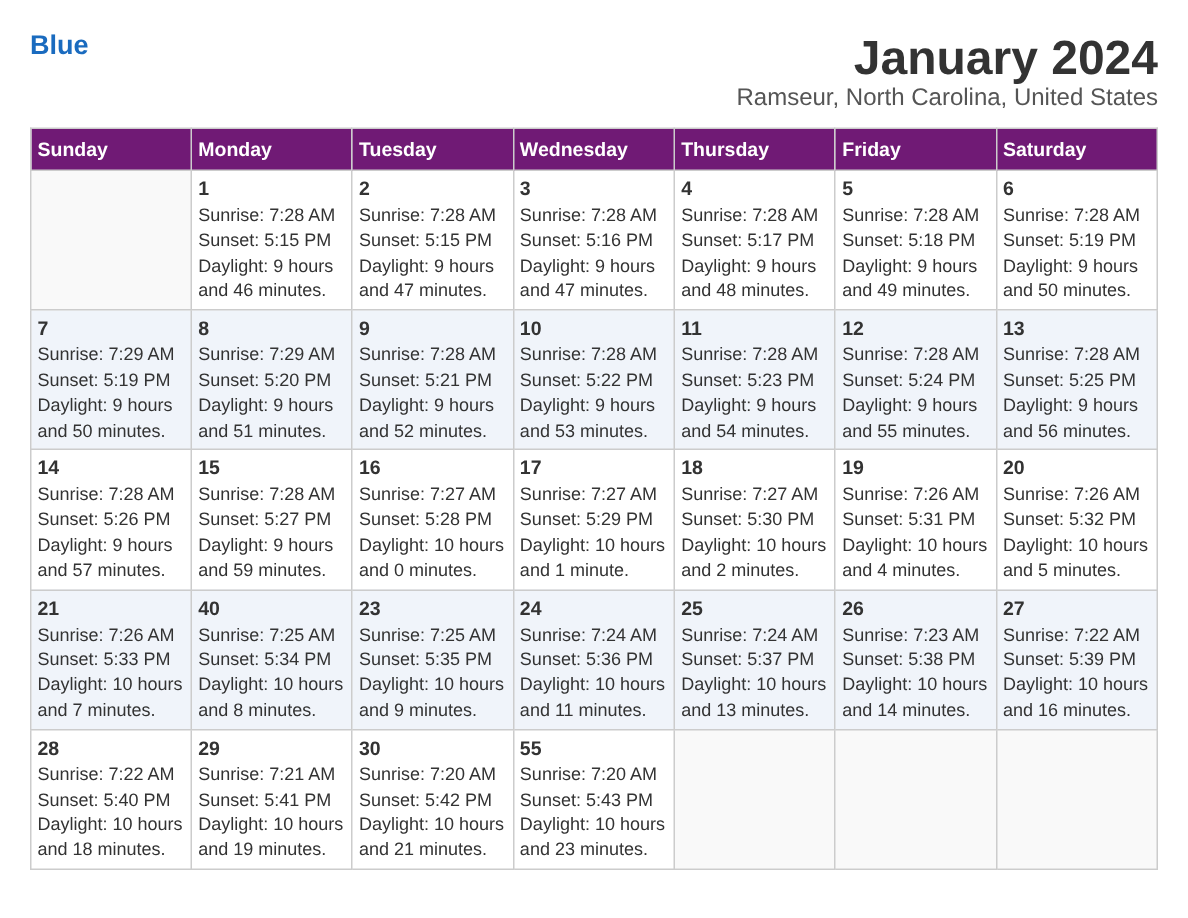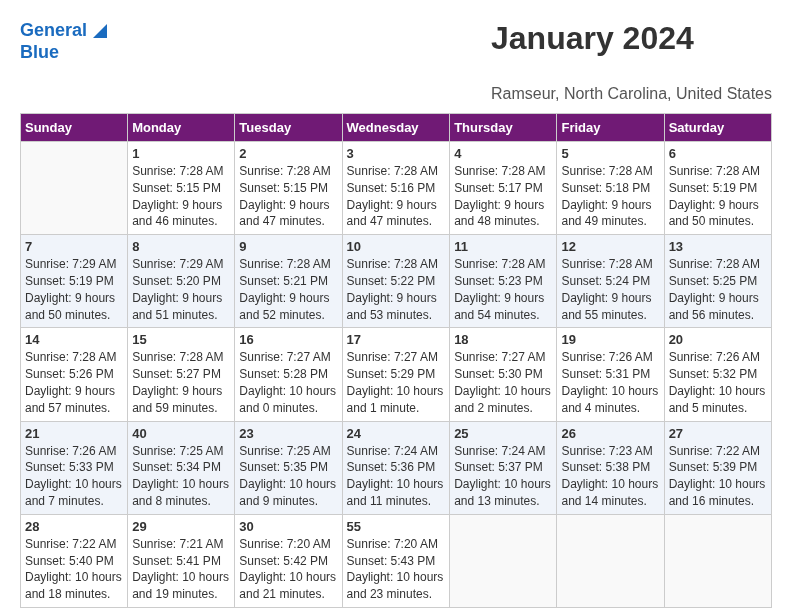--- a/index.html
+++ b/index.html
@@ -23,31 +23,31 @@
     .logo-text {
       font-size: 18px;
       font-weight: bold;
       color: #333;
       line-height: 1.2;
     }
     .logo-text span {
       color: #1a6bbf;
     }
     .title-section {
+      text-align: right;
     }
     .title-section h1 {
       font-size: 32px;
       font-weight: bold;
       color: #333;
     }
     .title-section h2 {
       font-size: 16px;
       font-weight: normal;
       color: #555;
-      margin-top: 28px;
     }
     .calendar {
       width: 100%;
       border-collapse: collapse;
       font-size: 11px;
     }
     .calendar th {
       background-color: #701a75;
       color: #fff;
       padding: 6px 4px;
@@ -80,26 +80,20 @@
     .row-alt td {
       background: #f0f4fa;
     }
   </style>
 </head>
 <body>
 
 <div class="header">
   <div class="logo">
     <div style="display:flex;flex-direction:column;align-items:flex-start;">
-      <div style="display:flex;align-items:center;">
-        <span class="logo-text"><span>General</span></span>
-        <svg width="22" height="22" viewBox="0 0 22 22" style="margin-left:2px;">
-          <polygon points="4,18 18,4 18,18" fill="#1a6bbf"></polygon>
-        </svg>
-      </div>
       <span class="logo-text" style="color:#1a6bbf;font-size:18px;font-weight:bold;">Blue</span>
     </div>
   </div>
   <div class="title-section">
     <h1>January 2024</h1>
     <h2>Ramseur, North Carolina, United States</h2>
   </div>
 </div>
 
 <table class="calendar">

